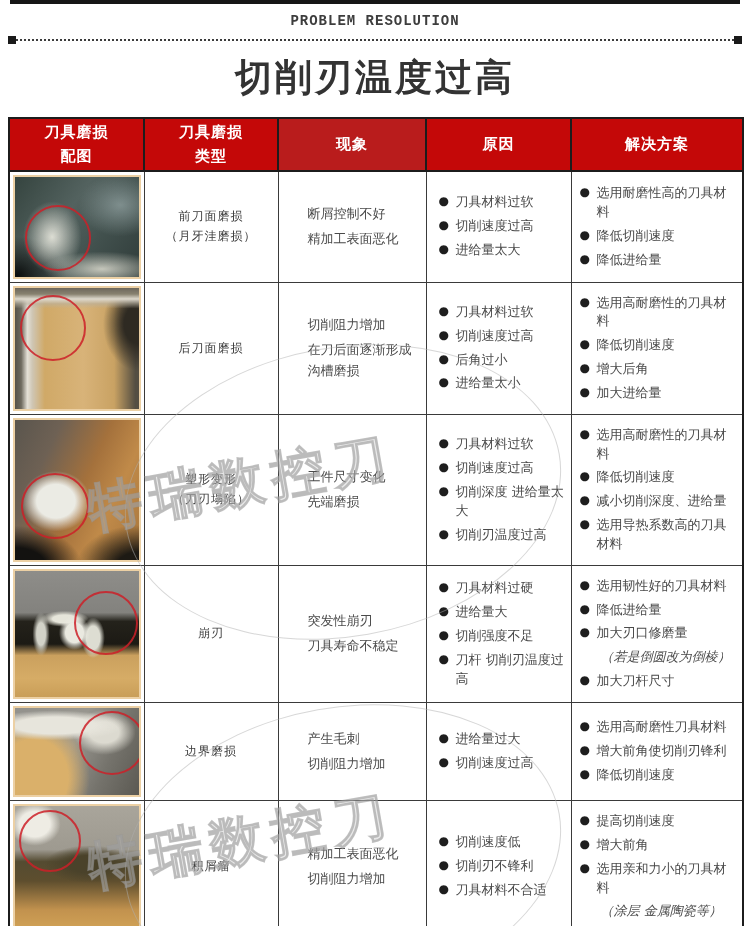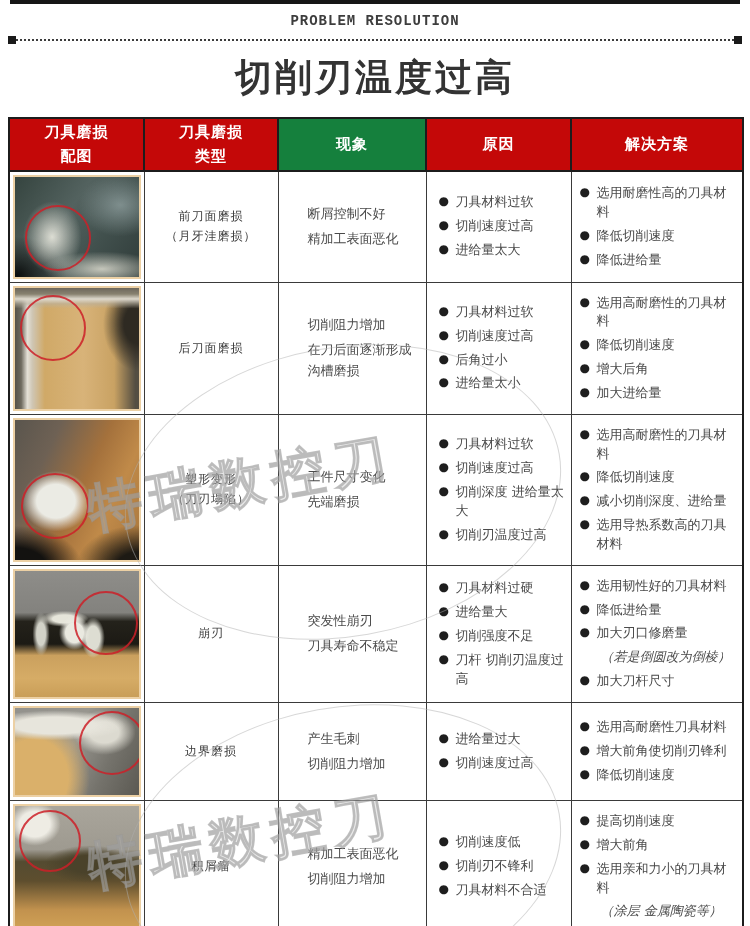--- a/index.html
+++ b/index.html
@@ -119,21 +119,21 @@
     <thead>
       <tr id="header-row">
           <th style="background: rgb(196, 8, 8);">
             <div>刀具磨损</div>
             <div>配图</div>
           </th>
           <th style="background: rgb(196, 8, 8);">
             <div>刀具磨损</div>
             <div>类型</div>
           </th>
-          <th style="background: #15803d;">
+          <th style="background: #b91c1c;">
             <div>现象</div>
           </th>
           <th style="background: rgb(196, 8, 8);">
             <div>原因</div>
           </th>
           <th style="background: rgb(196, 8, 8);">
             <div>解决方案</div>
           </th>
         </tr>
     </thead>

